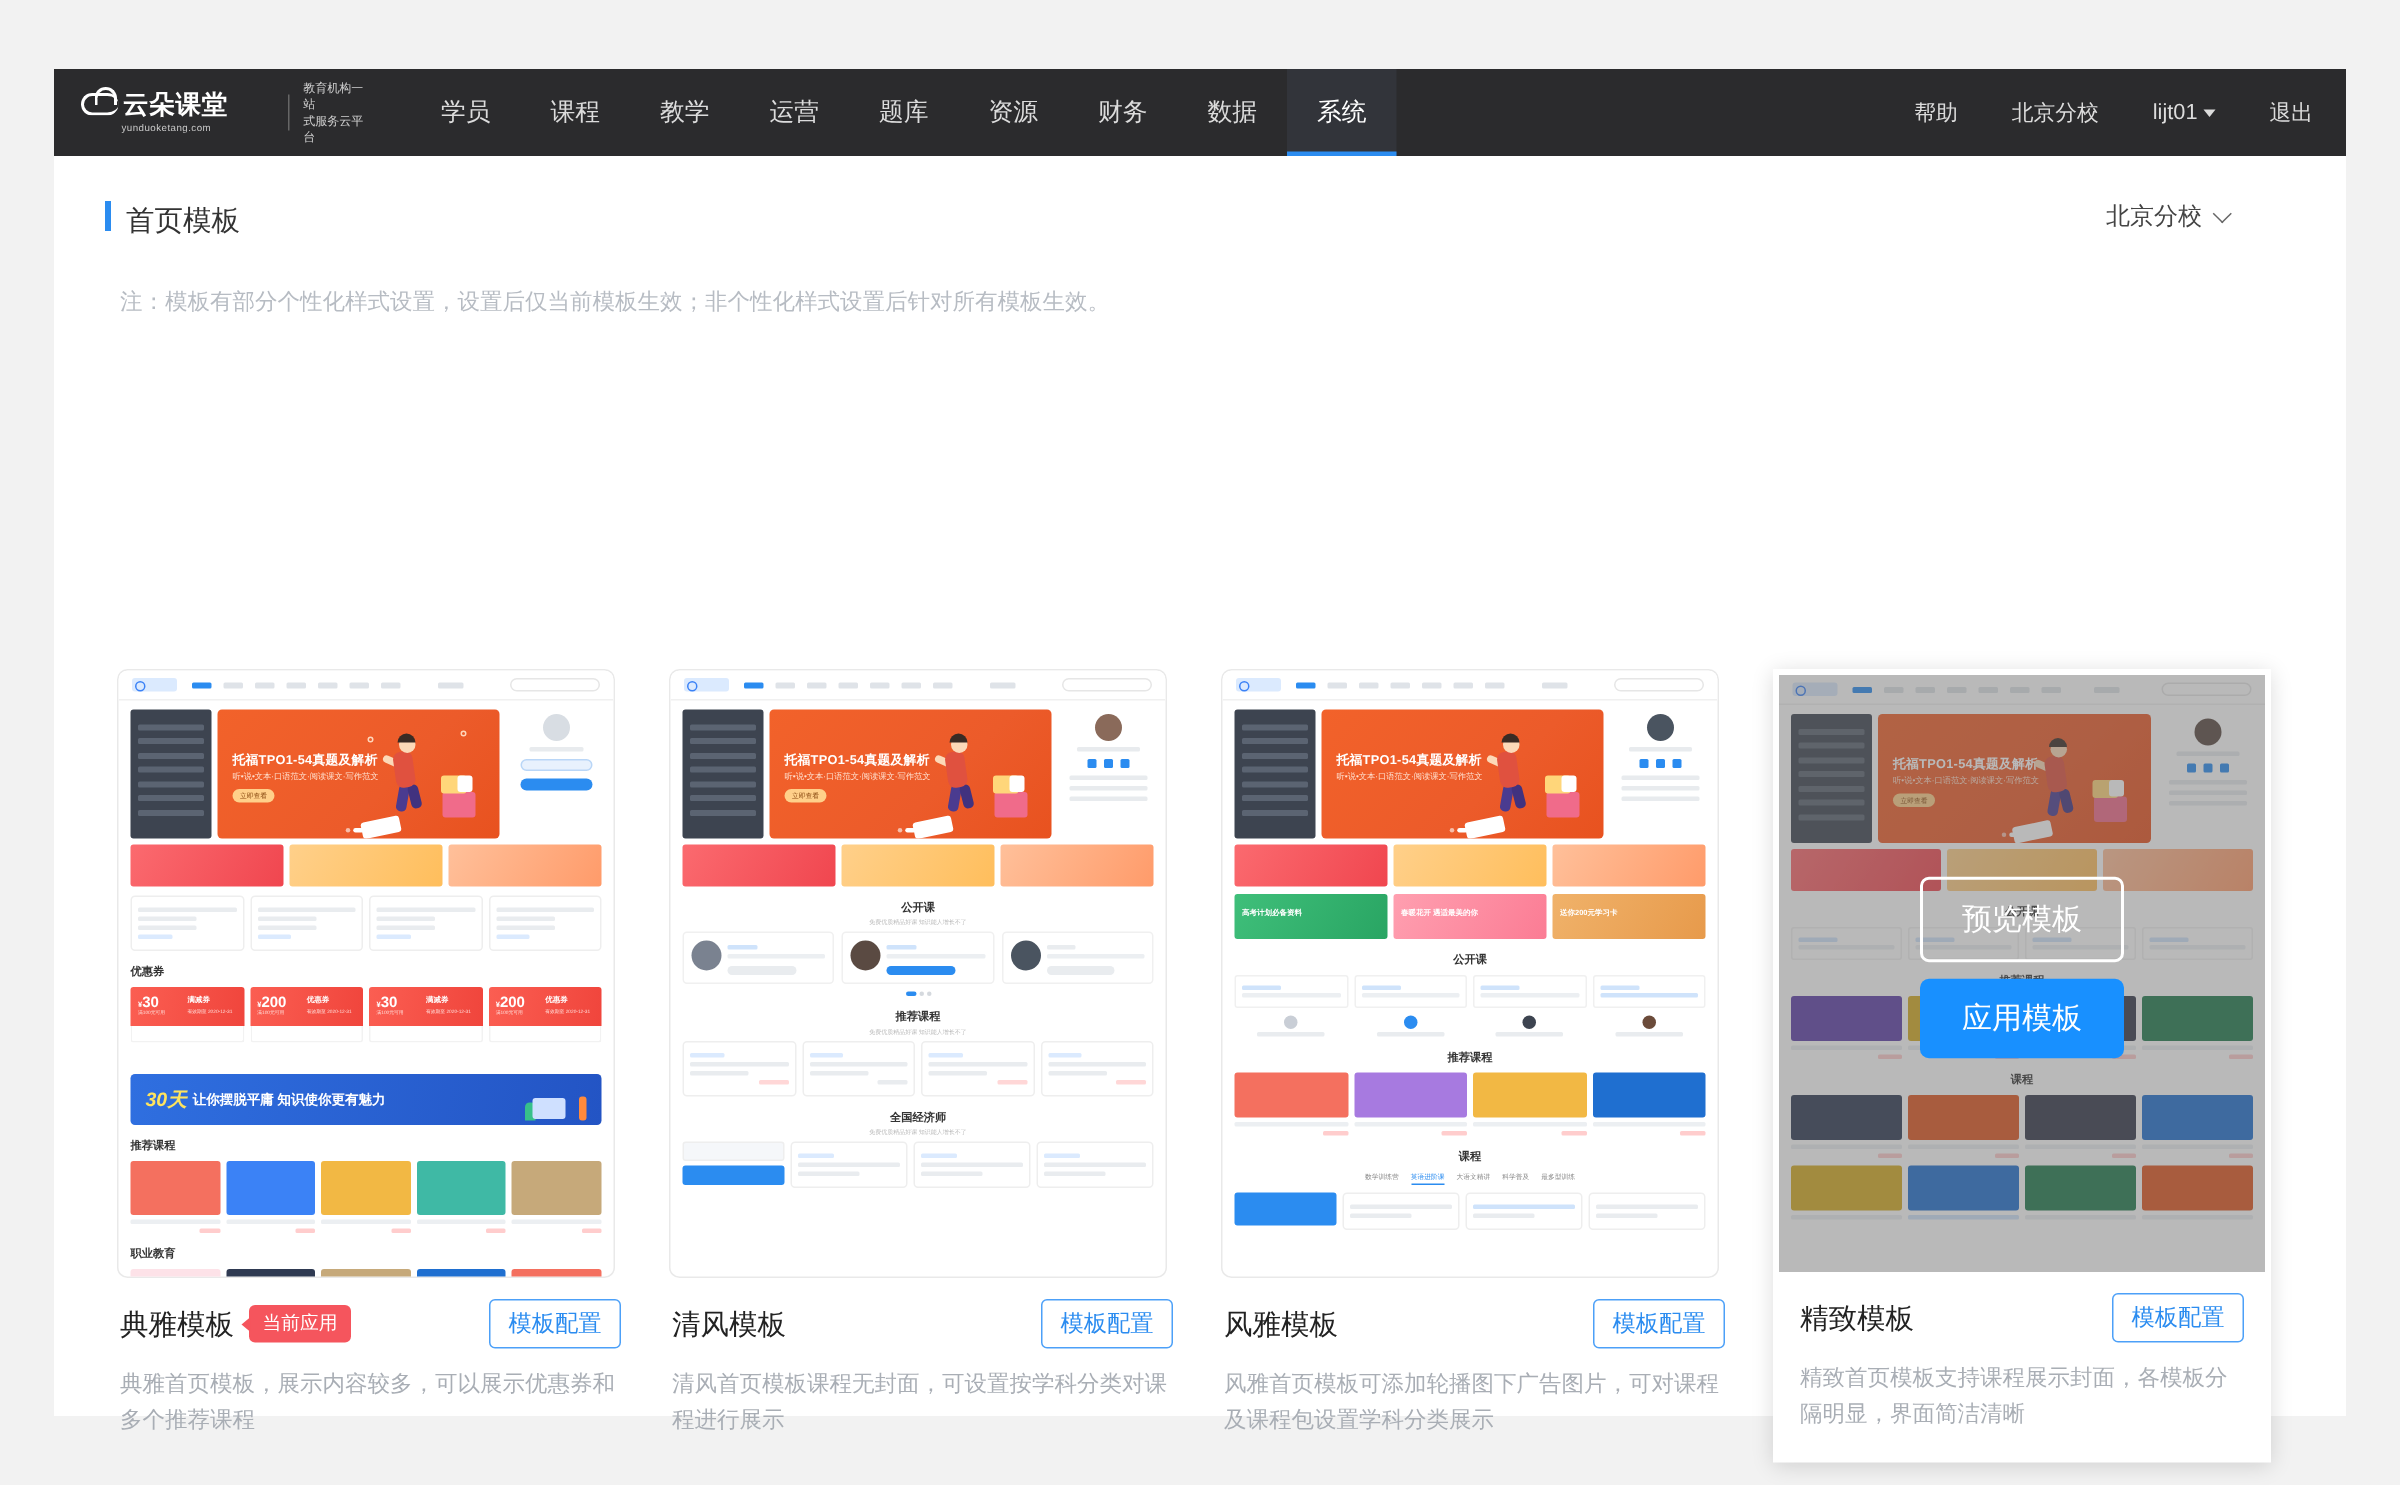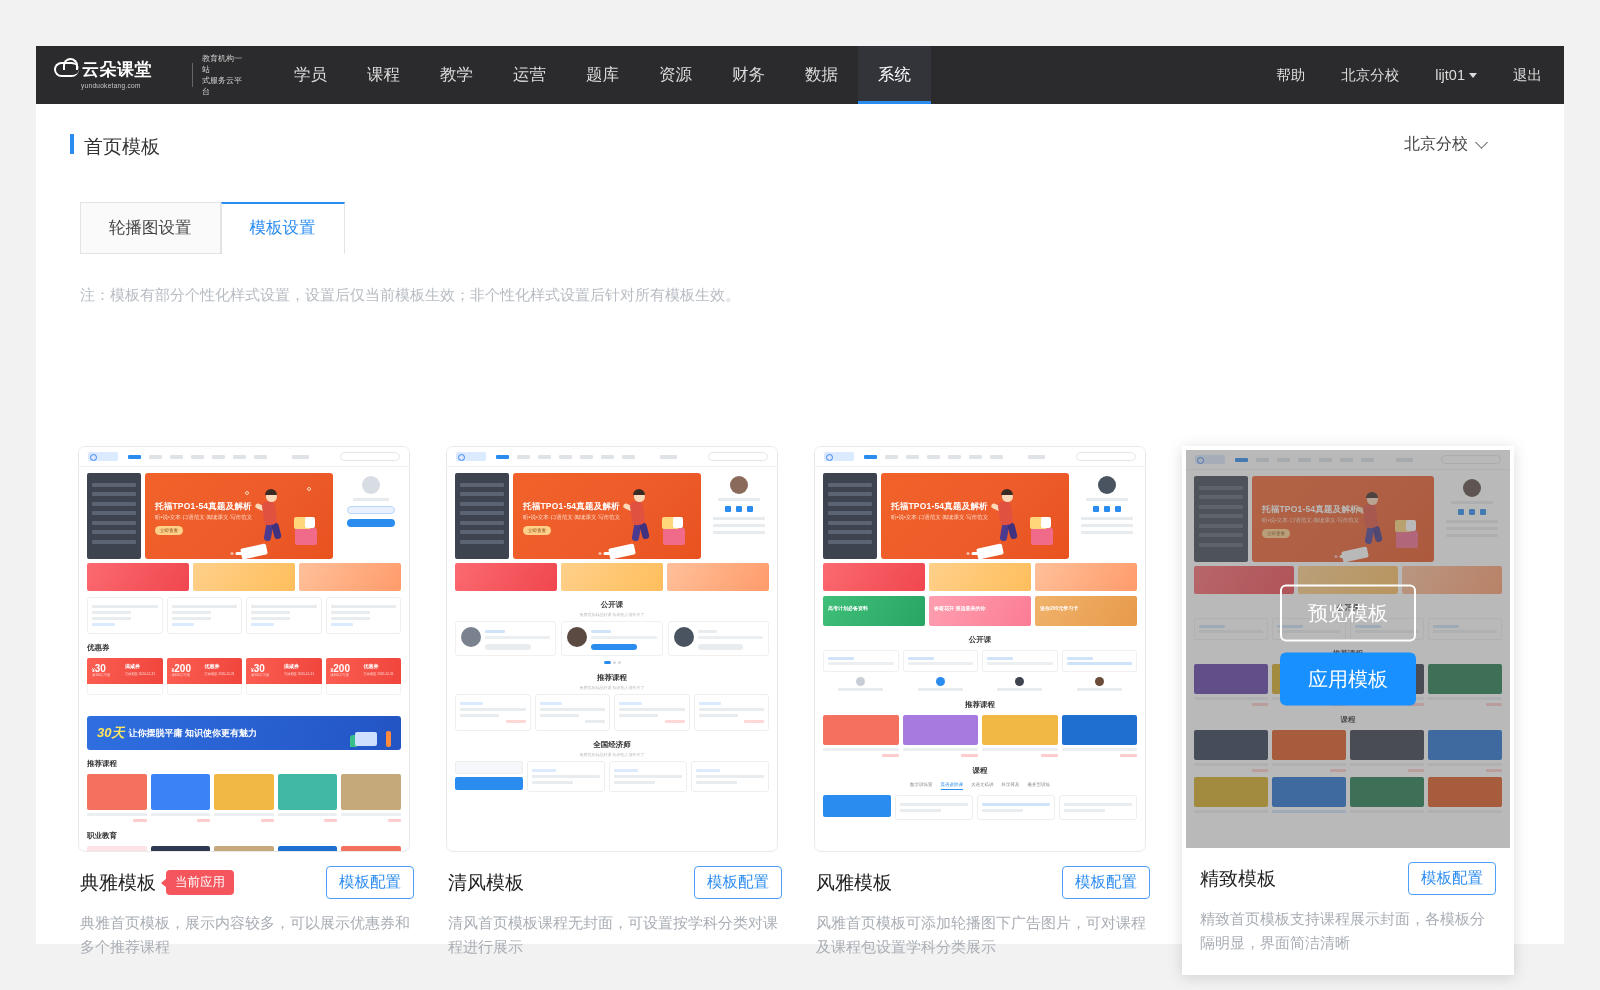--- a/index.html
+++ b/index.html
@@ -283,24 +283,20 @@
 
     <div class="page-head">
       <div class="title-bar"></div>
       <div class="page-title">首页模板</div>
       <div class="branch-sel">
         <span>北京分校</span>
         <span class="chev"></span>
       </div>
     </div>
 
-    <div class="tabs">
-      <div class="tab">轮播图设置</div>
-      <div class="tab active">模板设置</div>
-    </div>
 
     <div class="note">注：模板有部分个性化样式设置，设置后仅当前模板生效；非个性化样式设置后针对所有模板生效。</div>
 
     <div class="grid">
 
       <div class="card">
         <div class="thumb">
           <div class="mini">
             <div class="m-header">
               <div class="m-logo"></div>

